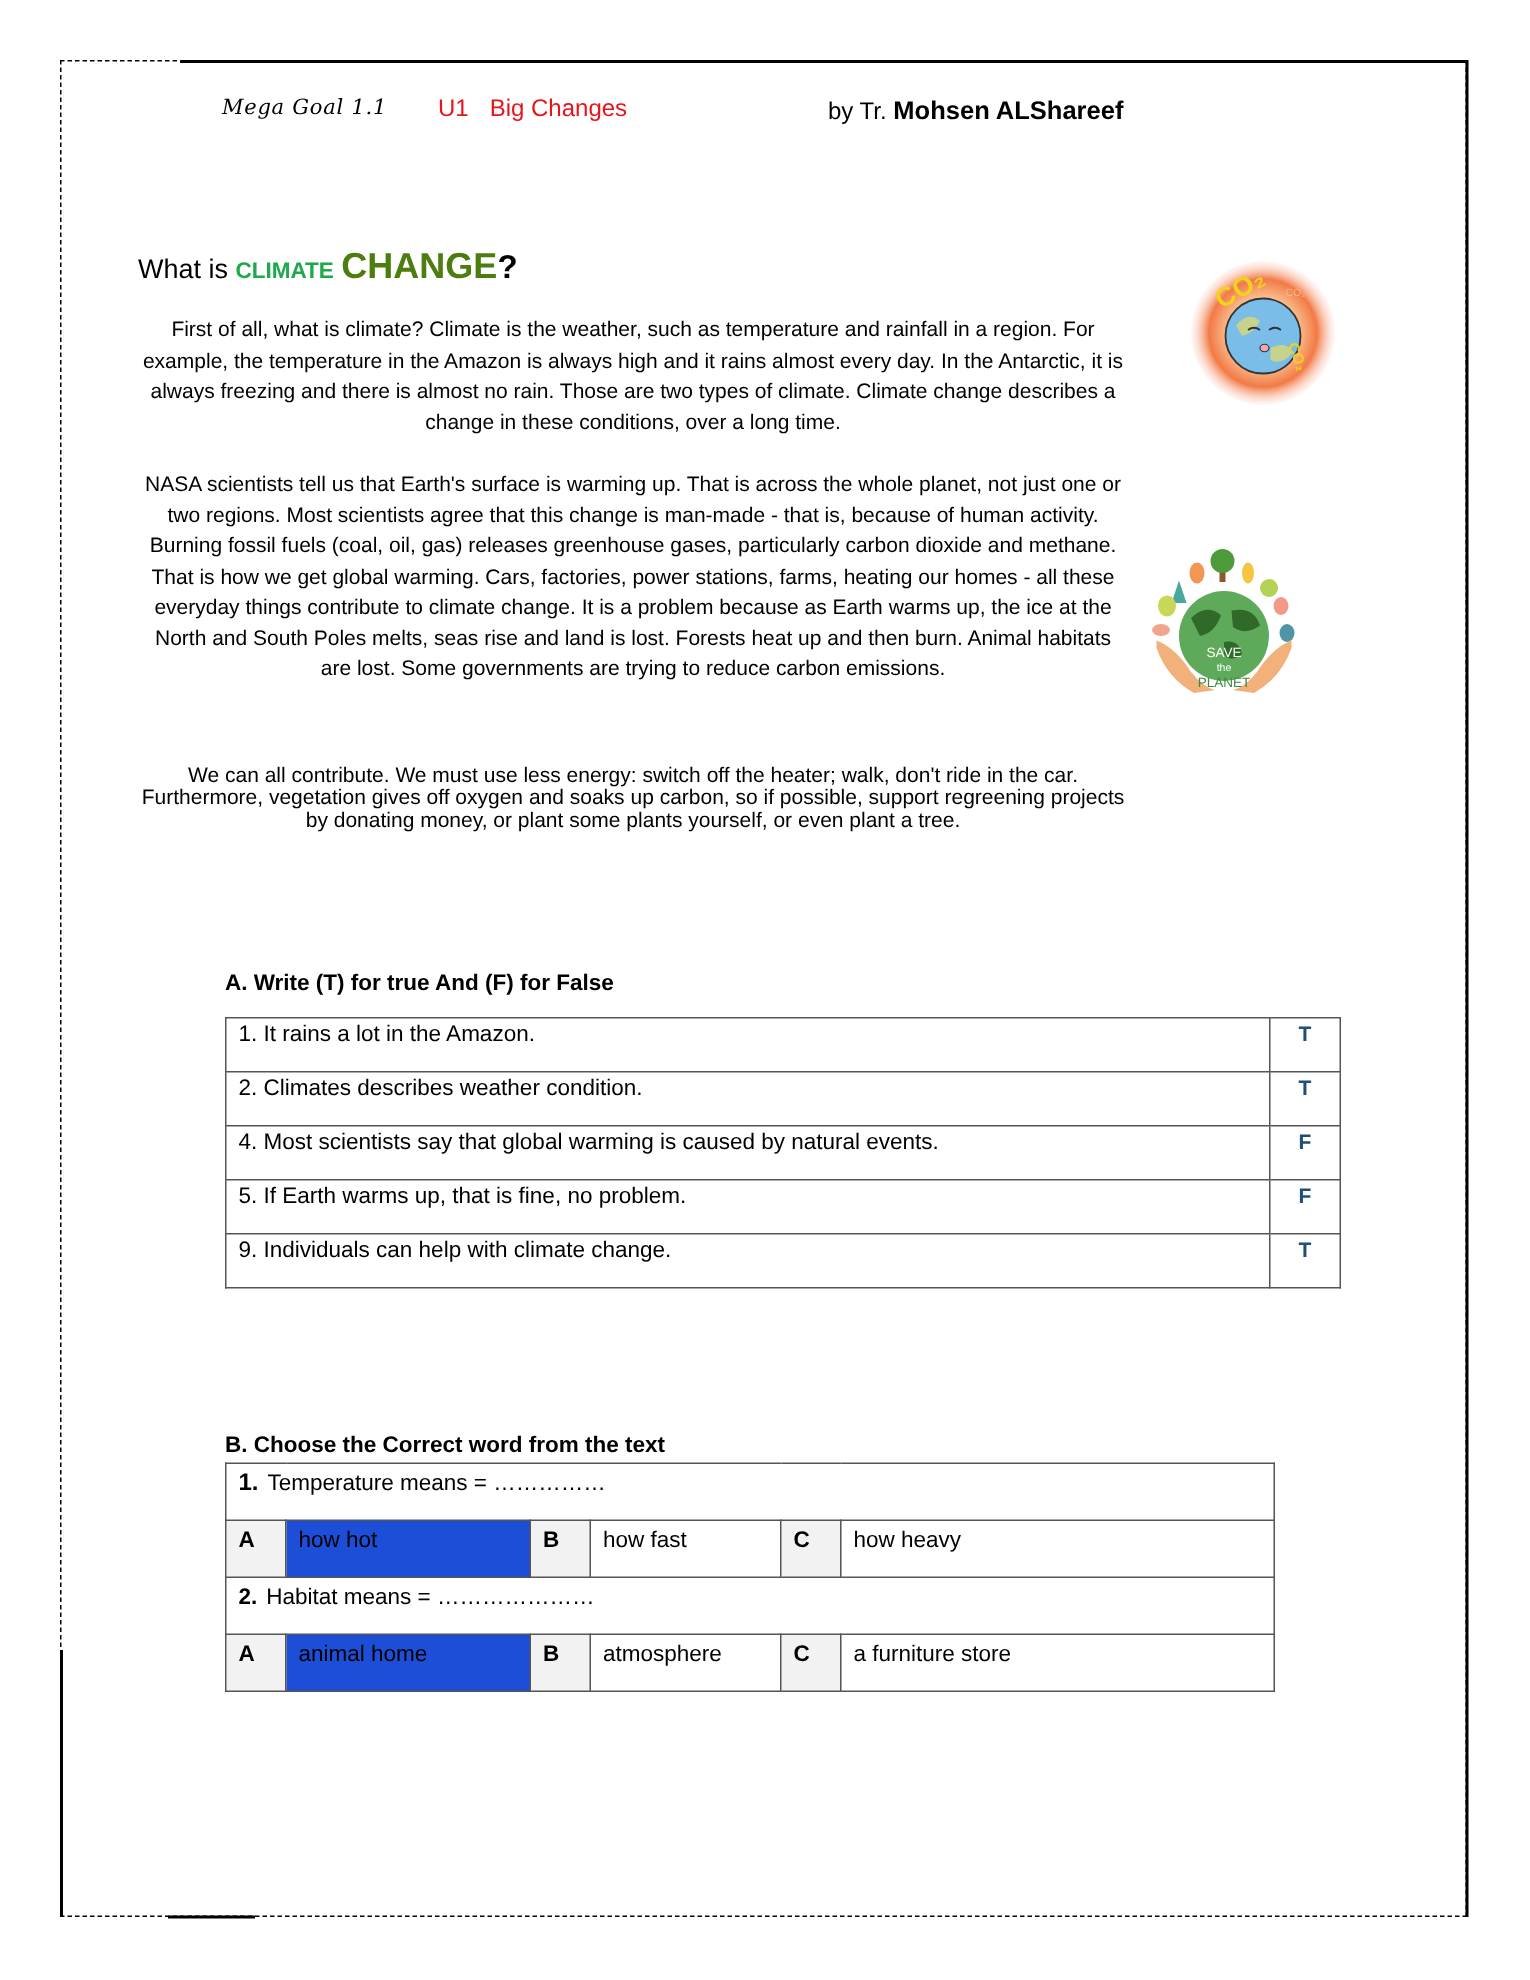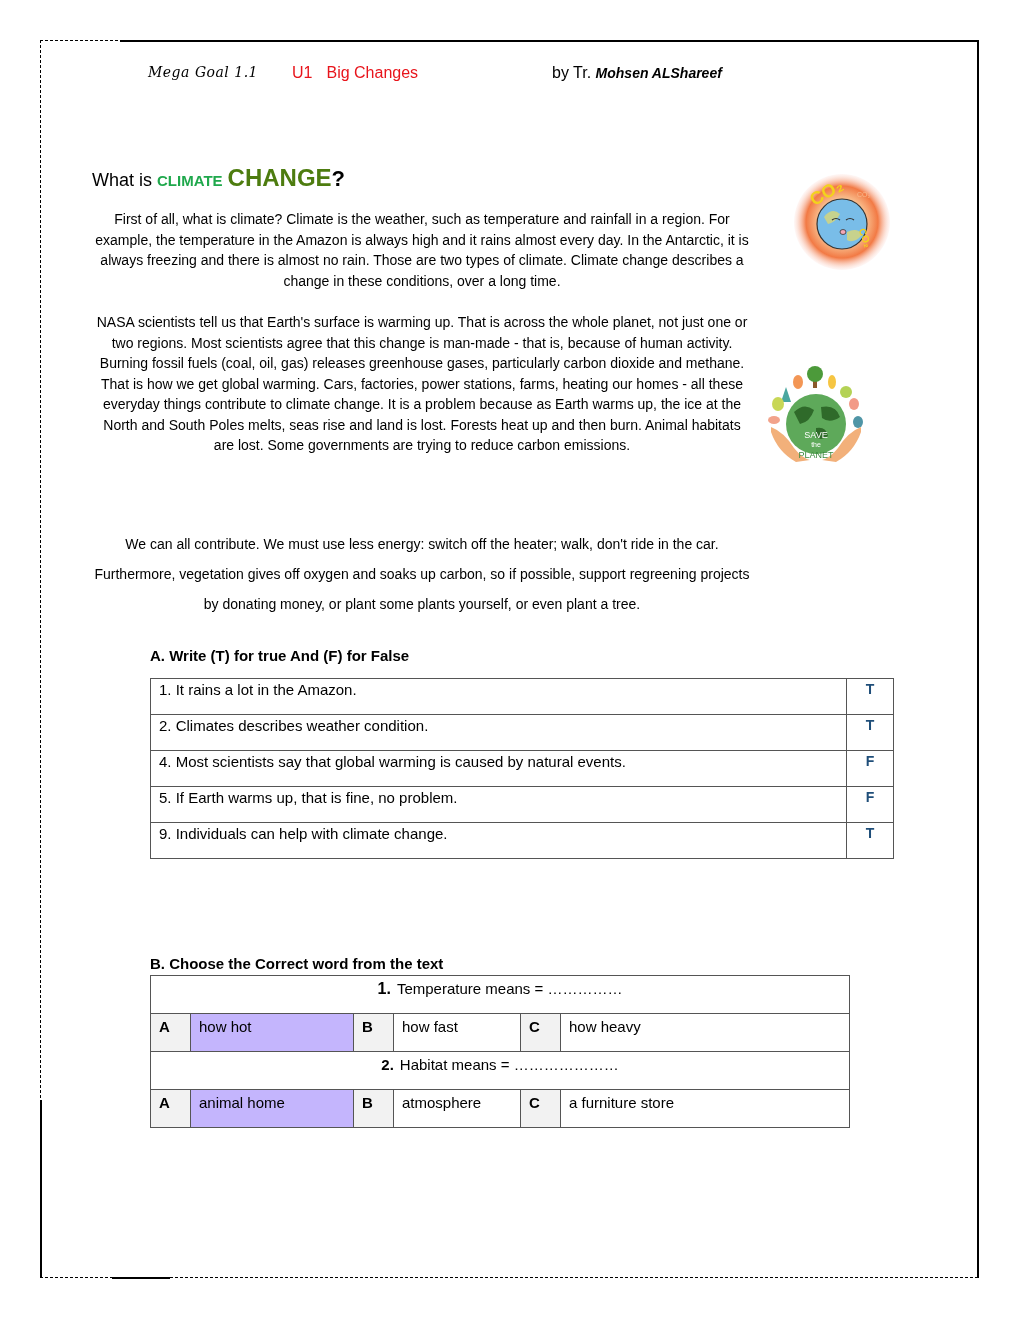--- a/index.html
+++ b/index.html
@@ -4,45 +4,45 @@
 <style>
   html, body { margin: 0; padding: 0; background: #ffffff; }
   body { width: 1020px; height: 1320px; position: relative; font-family: "Liberation Sans", sans-serif; color: #000; overflow: hidden; }
   .page-border { position: absolute; left: 40px; top: 40px; width: 938px; height: 1238px; border: 1.5px dashed #000; box-sizing: border-box; }
   .solid-seg { position: absolute; background: #000; }
   .header { position: absolute; top: 62px; left: 148px; width: 640px; height: 24px; font-size: 16px; }
   .header .course { position: absolute; left: 0; top: 2px; font-family: "DejaVu Serif", serif; font-style: italic; font-size: 14px; letter-spacing: 0.5px; }
   .header .unit { position: absolute; left: 144px; top: 2px; color: #e8141b; font-size: 16px; }
   .header .unit .u-name { margin-left: 14px; }
   .header .by { position: absolute; left: 404px; top: 2px; font-size: 16px; }
-  .header .by b { font-size: 14px; font-style: italic; }
+  .header .by b { font-size: 17px; }
   .title { position: absolute; left: 92px; top: 164px; font-size: 18px; }
   .title .climate { color: #1fa84c; font-weight: bold; font-size: 15px; }
   .title .change { color: #4d7c0f; font-weight: bold; font-size: 24px; }
   .title .qmark { font-weight: bold; font-size: 22px; }
   .para { position: absolute; left: 92px; width: 660px; font-size: 14px; line-height: 20.5px; text-align: center; }
   .p1 { top: 209px; }
   .p2 { top: 312px; }
-  .p3 { top: 529px; line-height: 30px; }
+  .p3 { top: 509px; line-height: 15px; }
   .img { position: absolute; }
   .img-co2 { left: 792px; top: 172px; width: 100px; height: 100px; }
   .img-save { left: 766px; top: 362px; width: 100px; height: 102px; }
   .sec-title { position: absolute; font-weight: bold; font-size: 15px; }
   .secA { left: 150px; top: 647px; }
   .secB { left: 150px; top: 955px; }
   table { border-collapse: collapse; position: absolute; font-size: 15px; }
   .tf-table { left: 150px; top: 678px; width: 744px; }
   .tf-table td { border: 1.5px solid #555; height: 33px; padding: 0 8px; vertical-align: top; padding-top: 2px; }
   .tf-table td.ans { width: 30px; text-align: center; color: #1f4e79; font-weight: bold; font-size: 14px; }
   .mc-table { left: 150px; top: 975px; width: 700px; }
   .mc-table td { border: 1.5px solid #555; height: 33px; padding: 0 8px; vertical-align: top; padding-top: 4px; }
-  .mc-table td.q { padding-left: 8px; text-align: center; }
+  .mc-table td.q { padding-left: 8px; }
   .mc-table td.q b { margin-right: 6px; }
   .mc-table td.letter { background: #f2f2f2; font-weight: bold; width: 23px; }
-  .mc-table td.hl { background: #c4b5fd; width: 146px; margin-top: 48px; }
+  .mc-table td.hl { background: #1d4ed8; width: 146px; margin-top: 48px; }
   .mc-table td.opt-b { width: 110px; }
 </style>
 </head>
 <body>
 
 <div class="page-border"></div>
 <div class="solid-seg" style="left:120px;top:40px;width:858px;height:1.5px;"></div>
 <div class="solid-seg" style="left:977px;top:40px;width:1.5px;height:1238px;"></div>
 <div class="solid-seg" style="left:40px;top:1100px;width:1.5px;height:178px;"></div>
 <div class="solid-seg" style="left:112px;top:1277px;width:58px;height:1.5px;"></div>

